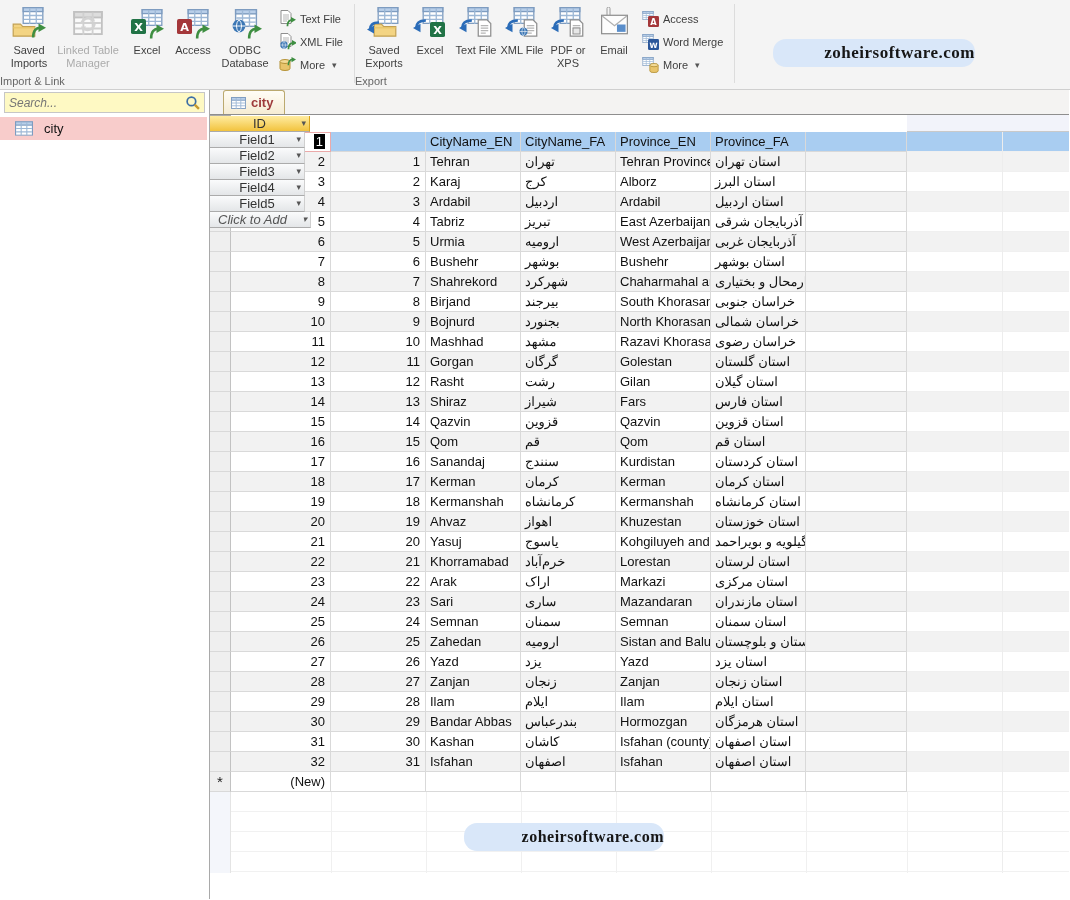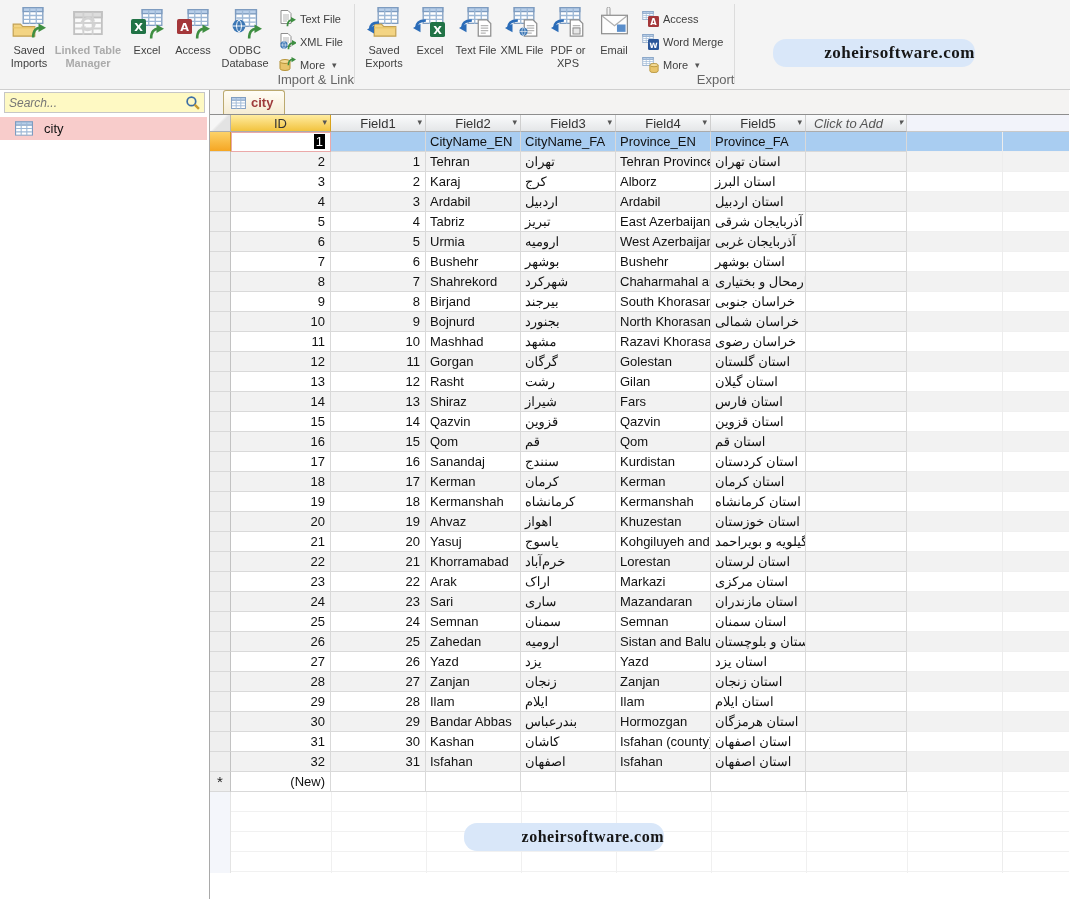--- a/index.html
+++ b/index.html
@@ -3,30 +3,30 @@
 <meta charset="utf-8">
 <style>
   * { margin:0; padding:0; box-sizing:border-box; }
   html,body { width:1070px; height:900px; overflow:hidden; background:#fff;
     font-family:"Liberation Sans", sans-serif; color:#222; }
 
   
   .ribbon { position:relative; width:1070px; height:90px; background:#f4f4f4;
     border-bottom:1px solid #cfcfcf; display:flex; }
   .rgroup { position:relative; height:100%; display:flex; align-items:flex-start; padding:4px 6px 14px 6px; }
-  .rgroup .glabel { position:absolute; bottom:2px; left:0; right:0; text-align:right;
-    font-size:13px; color:#666; }
+  .rgroup .glabel { position:absolute; bottom:2px; left:0; right:0; text-align:left;
+    font-size:11px; color:#666; }
   .rsep { width:1px; background:#dcdcdc; margin:4px 0 6px 0; }
   .bigbtn { display:flex; flex-direction:column; align-items:center; width:58px; padding:3px 1px;
     cursor:pointer; border-radius:2px;justify-content:flex-end; }
   .bigbtn.narrow { width:46px; }
   .bigbtn.wide { width:72px; }
   .bigbtn .blabel { font-size:11px; line-height:13px; text-align:center; color:#3f3f3f; margin-top:3px; }
   .bigbtn.disabled .blabel { color:#ababab; }
-  .bigbtn.disabled { cursor:default;font-weight:bold; }
+  .bigbtn.disabled { cursor:default; }
   .ico32 { width:34px; height:34px; display:block; }
   .smallcol { display:flex; flex-direction:column; justify-content:flex-start; gap:2px; padding-top:4px; }
   .smbtn { display:flex; align-items:center; gap:4px; height:21px; padding:0 5px; font-size:11px;
     color:#3f3f3f; cursor:pointer; border-radius:2px; white-space:nowrap; }
   .ico16 { width:17px; height:17px; display:block; flex:0 0 auto; }
   .dd::after { content:"▾"; font-size:9px; color:#555; margin-left:3px; }
   .wm-pill { position:absolute; background:#d9e7f9; border-radius:13px; text-align:right;
     font-family:"Liberation Serif", serif; font-weight:bold; color:#161616; letter-spacing:.5px; }
   .wm-top { right:95px; top:39px; width:202px; height:28px; line-height:28px; font-size:17px; }
 
@@ -56,21 +56,21 @@
   .docarea { position:relative; width:859px; height:100%; background:#fff; }
   .tabbar { height:25px; background:#f4f3f2; border-bottom:1px solid #8e8e8e; display:flex;
     align-items:flex-end; padding-left:13px; }
   .doctab { display:flex; align-items:center; gap:5px; height:24px; padding:0 11px 0 7px;
     background:linear-gradient(#fffdf6,#f5ecd4); border:1px solid #bba96f; border-bottom:none;
     border-radius:3px 3px 0 0; cursor:pointer; }
   .doctab .tlabel { font-size:13px; font-weight:bold; color:#9e3b3b; }
 
   
   .sheet { position:relative; width:859px; height:758px; background:#fff; }
-  .hrow { display:flex; height:17px; }
+  .hrow { display:flex; height:17px;flex-direction:column; }
   .hcell { height:17px; background:linear-gradient(#fafbfc,#e4e6e8); border-right:1px solid #cfcfcf;
     border-bottom:1px solid #ababab; font-size:13px; color:#333; display:flex; align-items:center;
     justify-content:center; position:relative; cursor:pointer; }
   .hcell .harr { position:absolute; right:3px; top:2px; font-size:9px; color:#555; }
   .hcell.gold { background:linear-gradient(#ffeca1,#f2c33e); border-right:1px solid #d8a21c; }
   .corner { width:21px; height:17px; background:linear-gradient(315deg,#e3e3e3 45%,#f6f6f6 55%);
     border-right:1px solid #b5b5b5; border-bottom:1px solid #ababab; cursor:pointer; }
   .cta { font-style:italic; color:#555; justify-content:flex-start; padding-left:8px; }
   .beyondband { position:absolute; left:697px; right:0; top:0; height:17px; background:#f2f3fa;
     border-bottom:1px solid #c9c9c9; }

